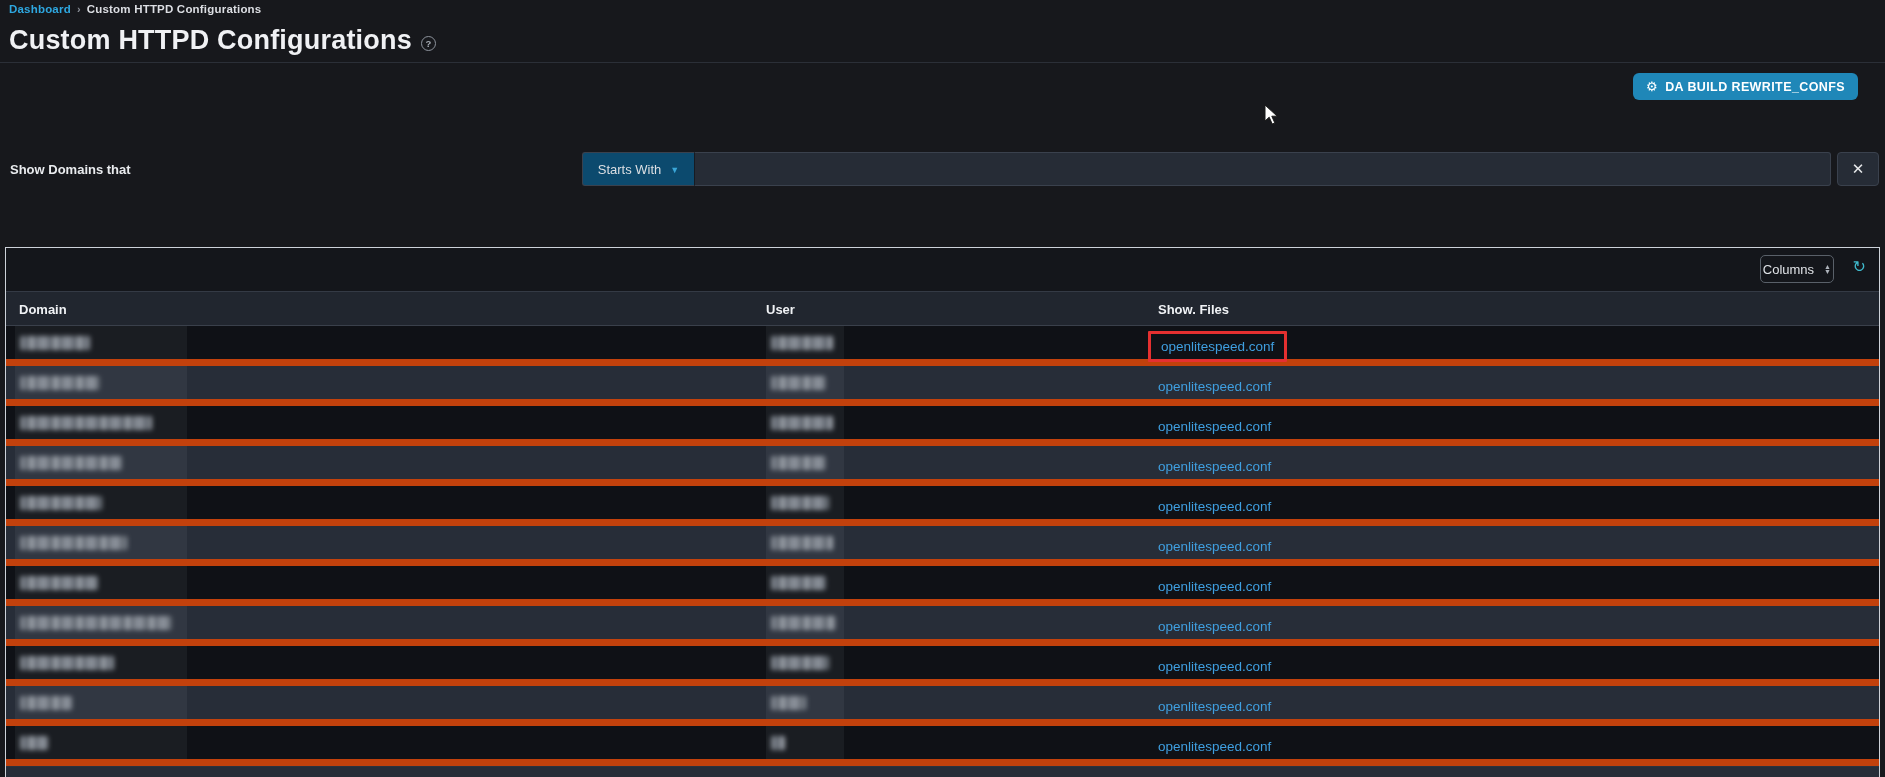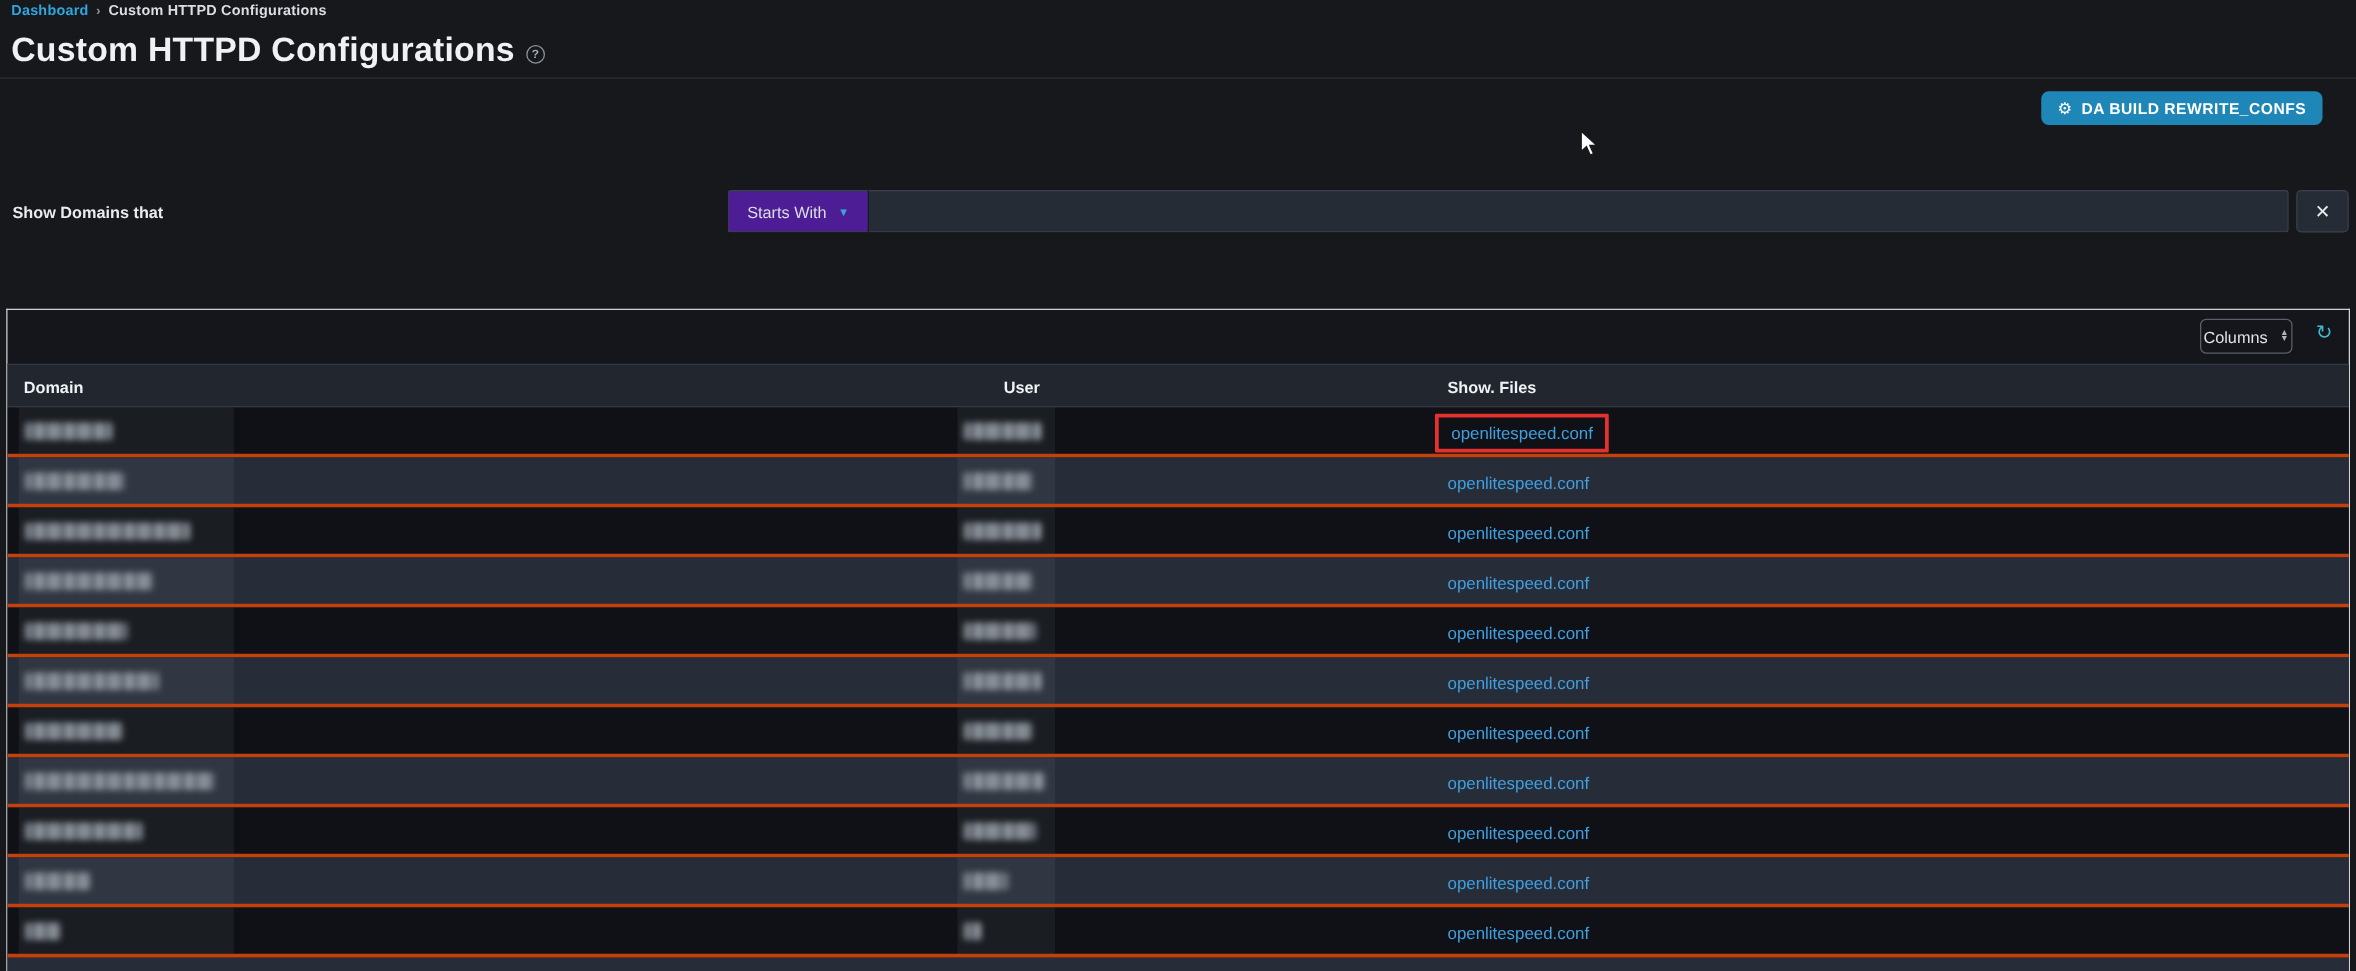--- a/index.html
+++ b/index.html
@@ -30,21 +30,21 @@
     background:#1f87b8; color:#ffffff; border:none; border-radius:6px;
     font-family:"Liberation Sans", sans-serif; font-size:12.5px; font-weight:700; letter-spacing:.4px;
     display:flex; align-items:center; gap:7px; padding:0 13px; cursor:pointer;
   }
   .build-btn .gear { font-size:13px; font-weight:400; line-height:1; }
   
   .filter-label { position:absolute; left:10px; top:152px; height:34px; display:flex; align-items:center;
     font-size:13px; font-weight:700; color:#e9ebee; }
   .filter-controls { position:absolute; left:582px; top:152px; height:34px; display:flex; align-items:stretch; }
   .match-select {
-    width:113px; background:#4c1d95; border:1px solid #3a414d; border-right:1px solid #171b22;
+    width:113px; background:#0c4a6e; border:1px solid #3a414d; border-right:1px solid #171b22;
     border-radius:3px 0 0 3px; display:flex; align-items:center; justify-content:center; gap:9px;
     font-size:13px; color:#dcdfe3; cursor:pointer;
   }
   .match-select .caret { color:#3aa6d8; font-size:9px; margin-top:2px; }
   .search-input {
     width:1136px; background:#262c36; border:1px solid #3a414d; border-left:none;
     border-radius:0 3px 3px 0; color:#e8eaee; font-size:13px; padding:0 12px; outline:none;
     font-family:"Liberation Sans", sans-serif;
   }
   .clear-btn {
@@ -66,24 +66,24 @@
   .updown { display:flex; flex-direction:column; line-height:5px; font-size:7px; color:#aeb4bc; }
   .refresh-ic { position:absolute; right:13px; top:11px; color:#3fb9cc; font-size:16px; cursor:pointer; line-height:1; }
   
   .thead {
     position:relative; height:35px; background:#21262f;
     border-top:1px solid #343a45; border-bottom:1px solid #3a404b;
     font-size:13px; font-weight:700; color:#f0f2f5;
   }
   .th { position:absolute; top:0; height:34px; display:flex; align-items:center; }
   .th.c-domain { left:13px; }
-  .th.c-user   { left:760px;margin-left:37px; }
+  .th.c-user   { left:760px; }
   .th.c-conf   { left:1152px; }
   .tbody { position:relative; }
-  .row { position:relative; height:40px; border-bottom:3px solid #c2410c; }
+  .row { position:relative; height:40px; border-bottom:7px solid #c2410c; }
   .row.odd  { background:#0f1116; }
   .row.even { background:#272d38; }
   .zone { position:absolute; top:0; bottom:0; background:rgba(190,197,205,0.07); display:flex; align-items:center; }
   .zone.zd { left:9px;  width:172px; padding-left:5px; }
   .zone.zu { left:760px; width:78px; padding-left:5px; }
   .redact {
     height:14px; border-radius:2px; opacity:.9;
     background:repeating-linear-gradient(90deg,#8d939c 0 5px,#5f656e 5px 9px,#a7adb5 9px 14px,#70767f 14px 19px,#969ca5 19px 24px);
     filter:blur(2.5px);
   }

